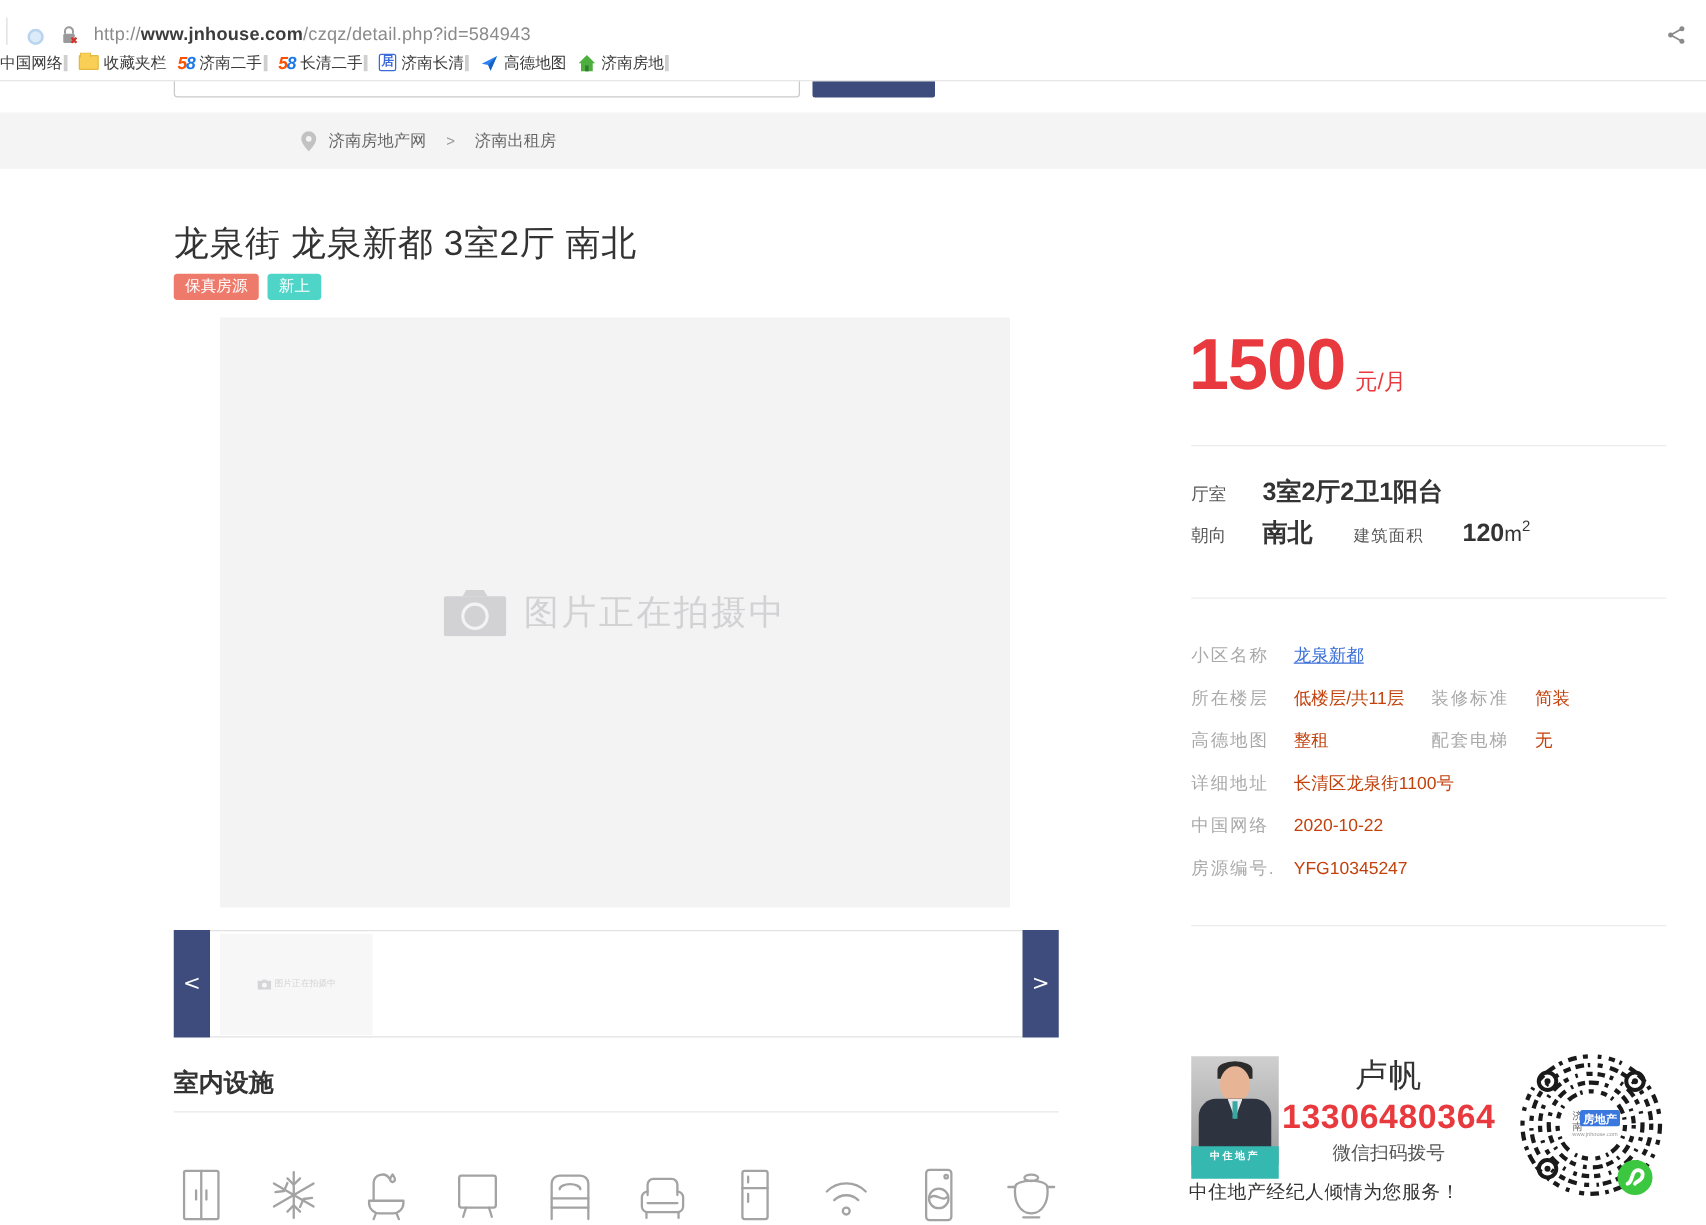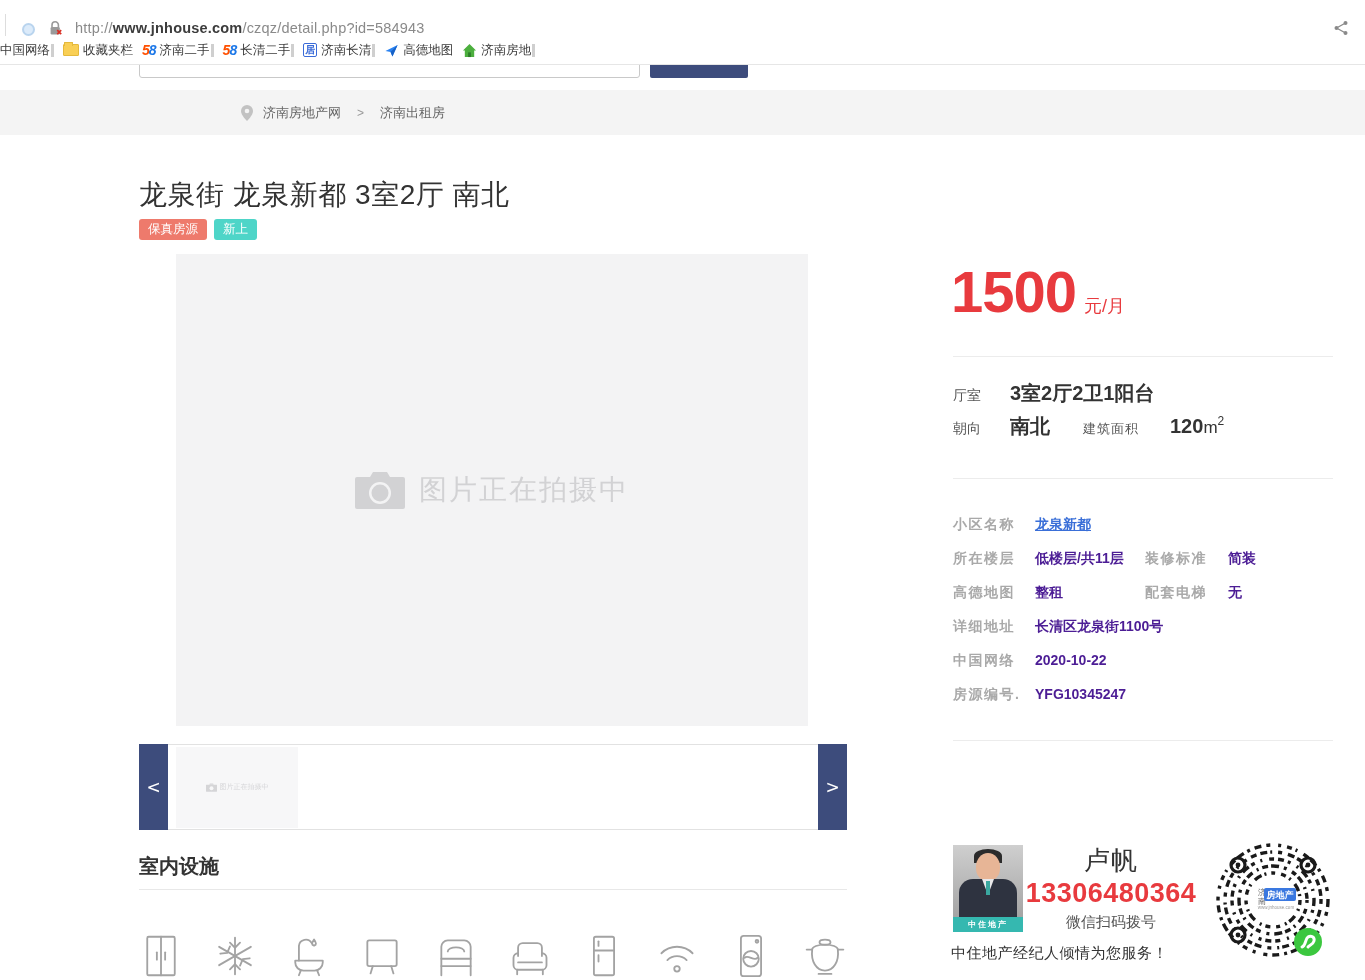--- a/index.html
+++ b/index.html
@@ -77,41 +77,41 @@
   .price-row { position:absolute; left:951px; top:258px; display:flex; align-items:baseline; }
   .price-num { font-size:58px; font-weight:700; color:#e83a3e; letter-spacing:-1px; }
   .price-unit { font-size:18px; color:#e83a3e; margin-left:8px; }
   .rdiv { position:absolute; left:953px; width:380px; height:1px; background:#ececec; }
   .sum-row { position:absolute; left:953px; display:flex; align-items:baseline; }
   .sum-label { font-size:14px; color:#555; width:57px; }
   .sum-val { font-size:20px; font-weight:700; color:#333; }
   .area-label { font-size:13px; color:#555; letter-spacing:1px; margin-left:33px; width:87px; }
   .sup { font-size:12px; vertical-align:super; }
 
-  .details { position:absolute; left:953px; top:516px; width:380px;font-weight:bold; }
+  .details { position:absolute; left:953px; top:516px; width:380px; }
   .d-row { display:flex; align-items:baseline; height:34px; font-size:14px; }
   .d-label { color:#a9a9a9; width:82px; letter-spacing:1.5px; flex:none; }
-  .d-val { color:#4c1d95; }
+  .d-val { color:#c2410c; }
   .d-val.w110 { width:110px; flex:none; }
   .d-label.d2 { width:83px; }
   .link { color:#3a6fd8; text-decoration:underline; cursor:pointer; }
 
   
   .agent-photo { position:absolute; left:953px; top:845px; width:70px; height:87px;
     background:linear-gradient(#cfcfcf,#9b9b9b); overflow:hidden; }
   .agent-photo .head { position:absolute; left:23px; top:8px; width:24px; height:28px;
     border-radius:50% 50% 45% 45%; background:#e7b596; }
   .agent-photo .hair { position:absolute; left:21px; top:4px; width:28px; height:14px;
     border-radius:50% 50% 0 0; background:#2b2b2b; }
   .agent-photo .body { position:absolute; left:6px; top:34px; width:58px; height:42px;
     border-radius:14px 14px 0 0; background:#2e3340; }
   .agent-photo .shirt { position:absolute; left:29px; top:34px; width:12px; height:16px;
     background:#e8e8ea; clip-path:polygon(0 0,100% 0,50% 100%); }
   .agent-photo .tie { position:absolute; left:33px; top:36px; width:4px; height:14px; background:#3aa8a0; }
-  .agent-band { position:absolute; left:953px; top:917px; width:70px; height:15px;
+  .agent-band { position:absolute; left:953px; top:917px; width:70px; height:26px;
     background:#35b8b0; color:#fff; font-size:8px; font-weight:700; text-align:center;
     line-height:15px; letter-spacing:2px; }
   .agent-name { position:absolute; left:1030px; top:843px; width:162px; text-align:center;
     font-size:26px; color:#333; letter-spacing:1px; }
   .agent-phone { position:absolute; left:1023px; top:878px; width:176px; text-align:center;
     font-size:27px; font-weight:700; color:#e83a3e; letter-spacing:0.5px; }
   .agent-hint { position:absolute; left:1030px; top:913px; width:162px; text-align:center;
     font-size:15px; color:#555; }
   .agent-note { position:absolute; left:951px; top:944px; font-size:15px; color:#333; letter-spacing:0.5px; }
   .qr { position:absolute; left:1214px; top:839px; }

